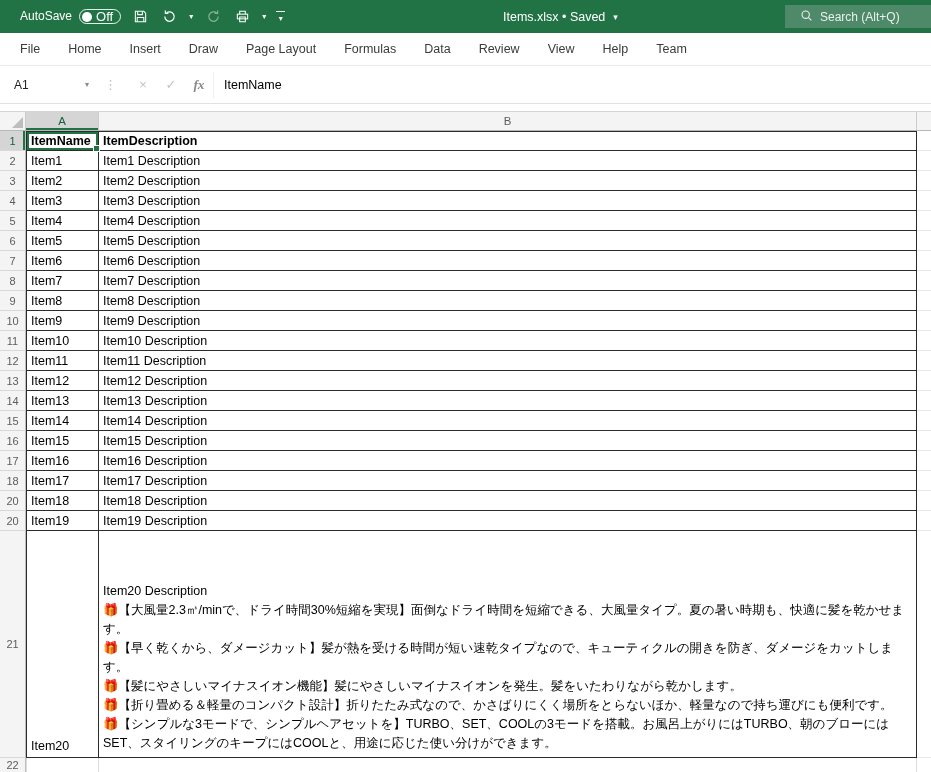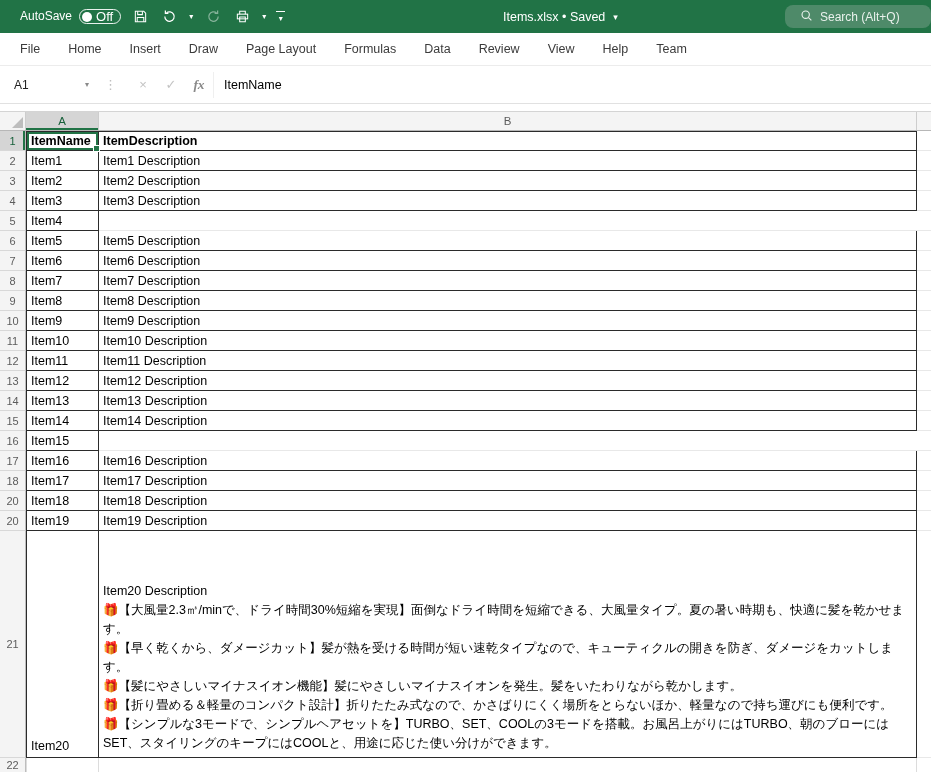--- a/index.html
+++ b/index.html
@@ -18,21 +18,21 @@
   .tb-icon { width: 20px; height: 22px; display: flex; align-items: center; justify-content: center; cursor: pointer; }
   .tb-caret { font-size: 8px; color: #fff; cursor: pointer; padding: 0 1px; }
   .dim { opacity: .45; }
   .mirror svg { transform: scaleX(-1); }
   .qat-more { display: flex; flex-direction: column; align-items: center; cursor: pointer; }
   .qat-more .bar { width: 9px; height: 1px; background: #fff; margin-bottom: 2px; }
   .doc-title { position: absolute; left: 503px; top: 0; height: 33px; display: flex;
     align-items: center; gap: 7px; cursor: pointer; font-size: 12.5px; }
   .doc-title .tb-caret { font-size: 9px; }
   .search-box { position: absolute; right: 0; top: 5px; width: 146px; height: 23px;
-    background: #4e8a69; border-radius: 8px; display: flex; align-items: center;
+    background: #4e8a69; border-radius: 0; display: flex; align-items: center;
     gap: 7px; padding-left: 15px; color: #e9f1ec; font-size: 12px; cursor: text; }
 
   
   .menubar { height: 33px; background: #fff; display: flex; align-items: stretch;
     padding-left: 6px; font-size: 12.5px; color: #3b3b3b; border-bottom: 1px solid #ececec; }
   .menu-tab { padding: 0 14px; display: flex; align-items: center; cursor: pointer; white-space: nowrap; }
 
   
   .formulabar { height: 38px; background: #fff; border-bottom: 1px solid #e1e1e1;
     display: flex; align-items: center; }
@@ -202,20 +202,21 @@
     </div>
     <div class="grid-row" style="height: 20px;">
       <div class="row-h">4</div>
       <div class="cell a">Item3</div>
       <div class="cell b">Item3 Description</div>
       <div class="cell-fill"></div>
     </div>
     <div class="grid-row" style="height: 20px;">
       <div class="row-h">5</div>
       <div class="cell a">Item4</div>
+      <div class="cell b">Item4 Description</div>
       <div class="cell-fill"></div>
     </div>
     <div class="grid-row" style="height: 20px;">
       <div class="row-h">6</div>
       <div class="cell a">Item5</div>
       <div class="cell b">Item5 Description</div>
       <div class="cell-fill"></div>
     </div>
     <div class="grid-row" style="height: 20px;">
       <div class="row-h">7</div>
@@ -267,20 +268,21 @@
     </div>
     <div class="grid-row" style="height: 20px;">
       <div class="row-h">15</div>
       <div class="cell a">Item14</div>
       <div class="cell b">Item14 Description</div>
       <div class="cell-fill"></div>
     </div>
     <div class="grid-row" style="height: 20px;">
       <div class="row-h">16</div>
       <div class="cell a">Item15</div>
+      <div class="cell b">Item15 Description</div>
       <div class="cell-fill"></div>
     </div>
     <div class="grid-row" style="height: 20px;">
       <div class="row-h">17</div>
       <div class="cell a">Item16</div>
       <div class="cell b">Item16 Description</div>
       <div class="cell-fill"></div>
     </div>
     <div class="grid-row" style="height: 20px;">
       <div class="row-h">18</div>

